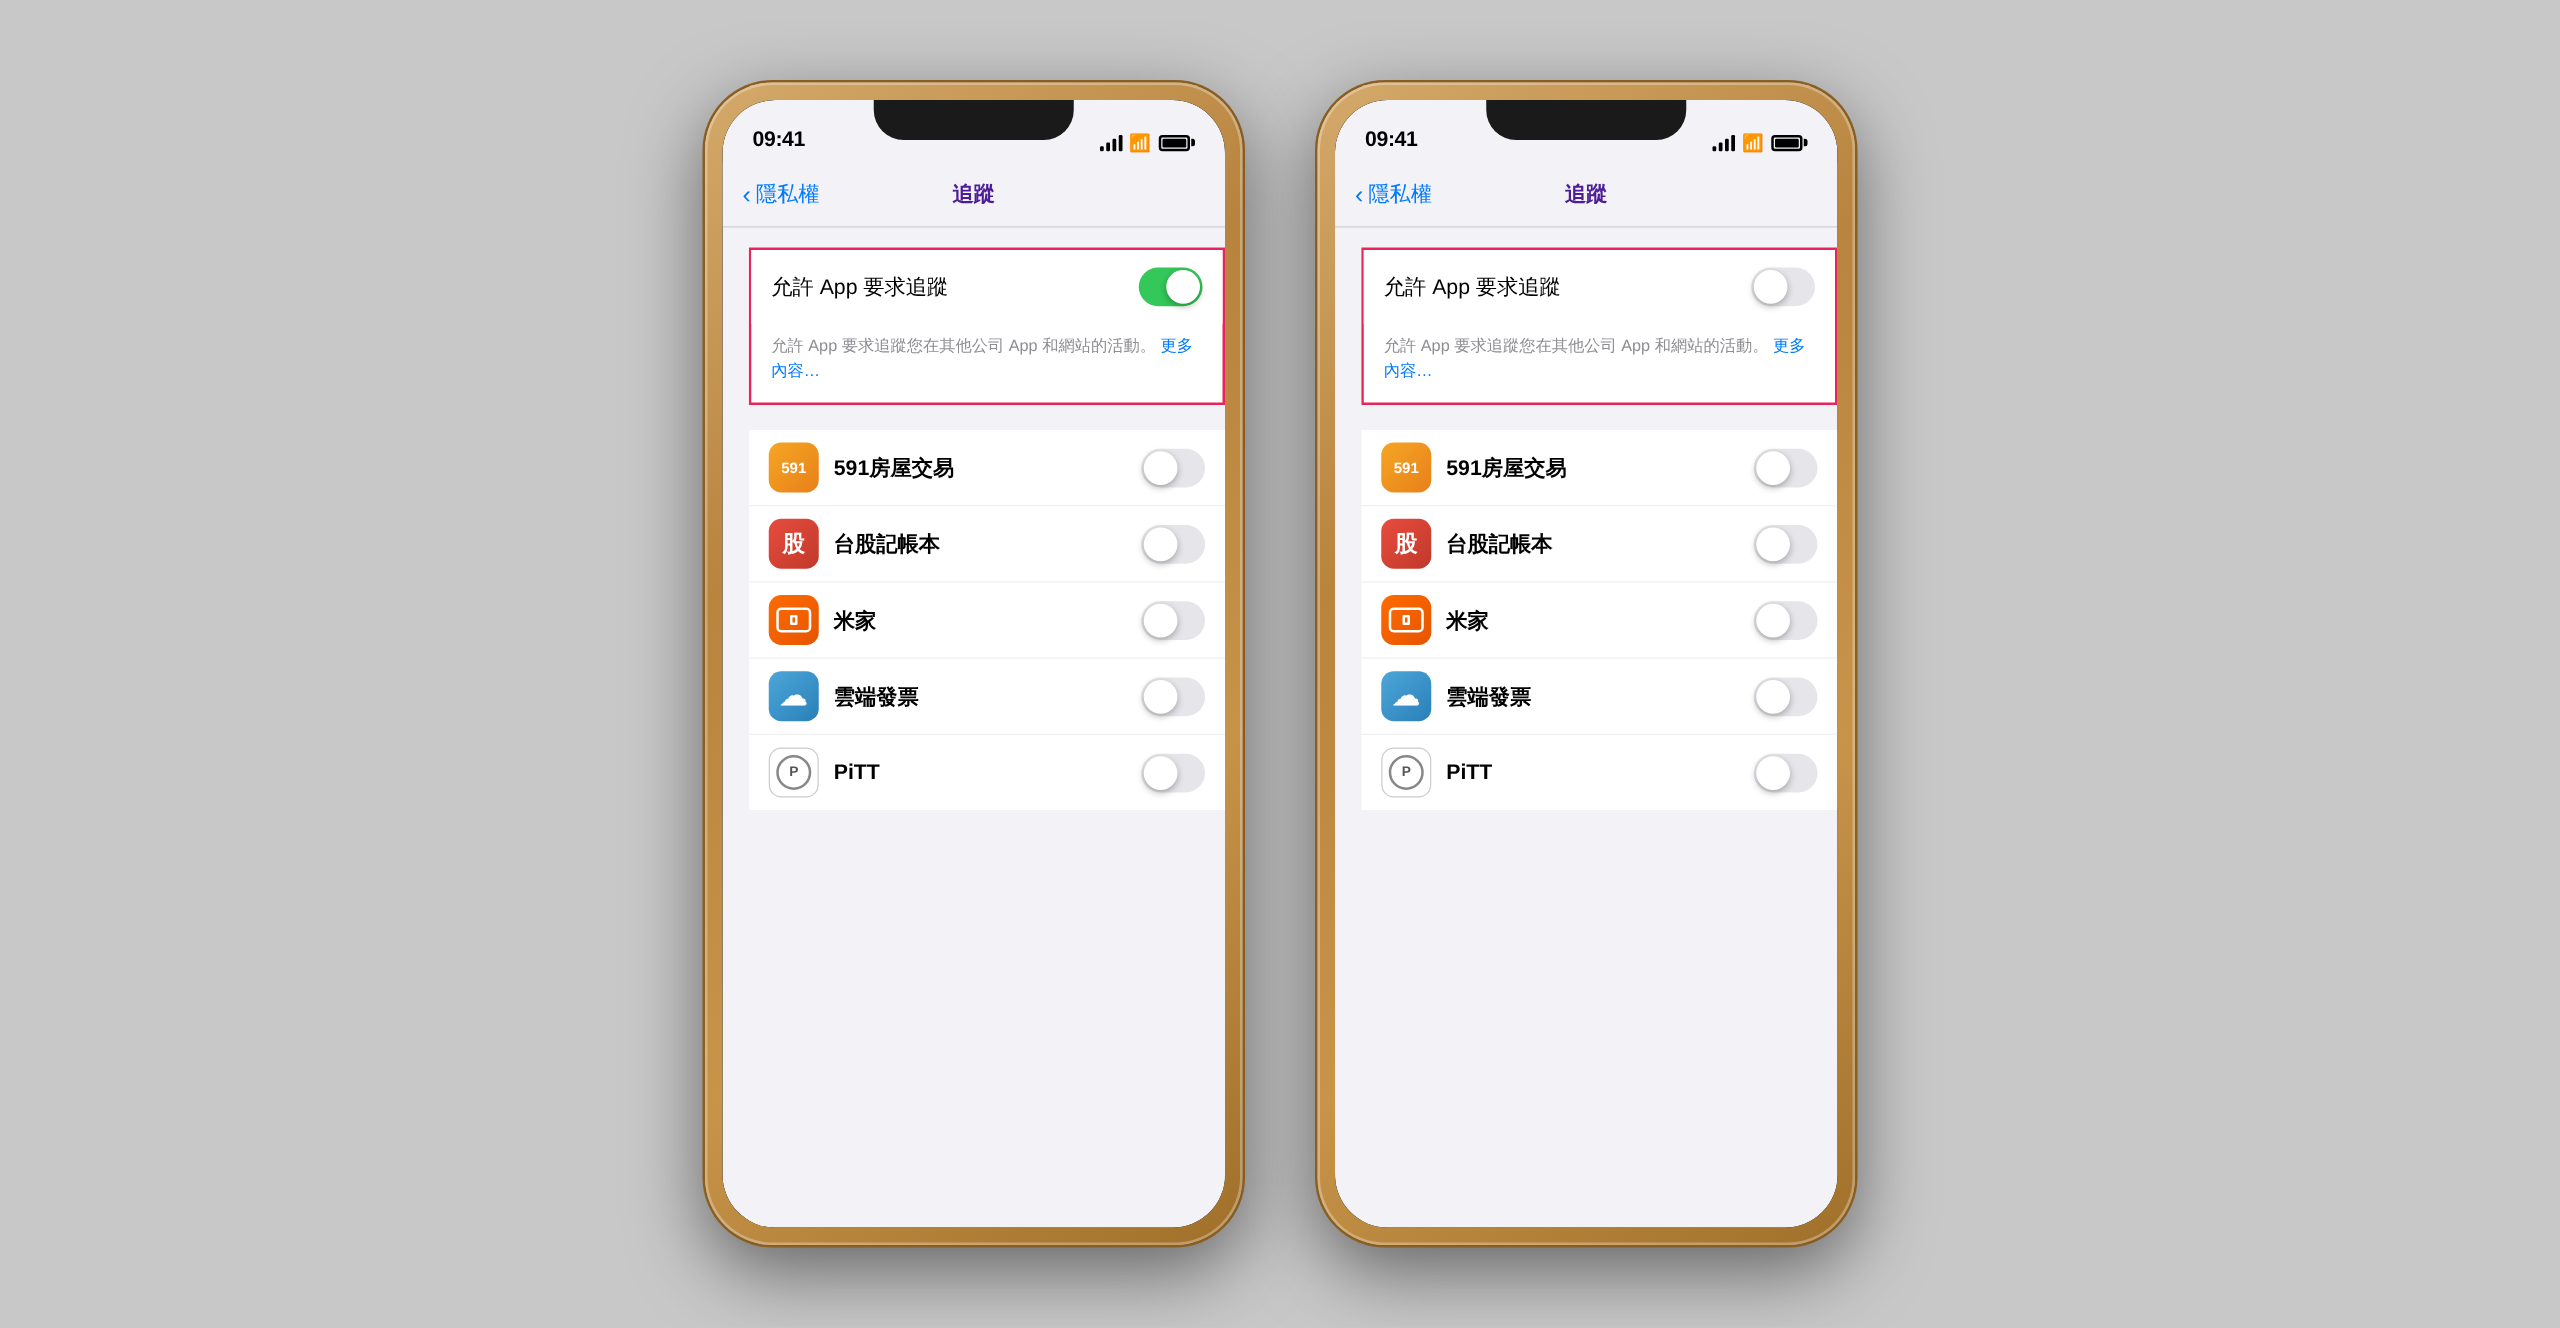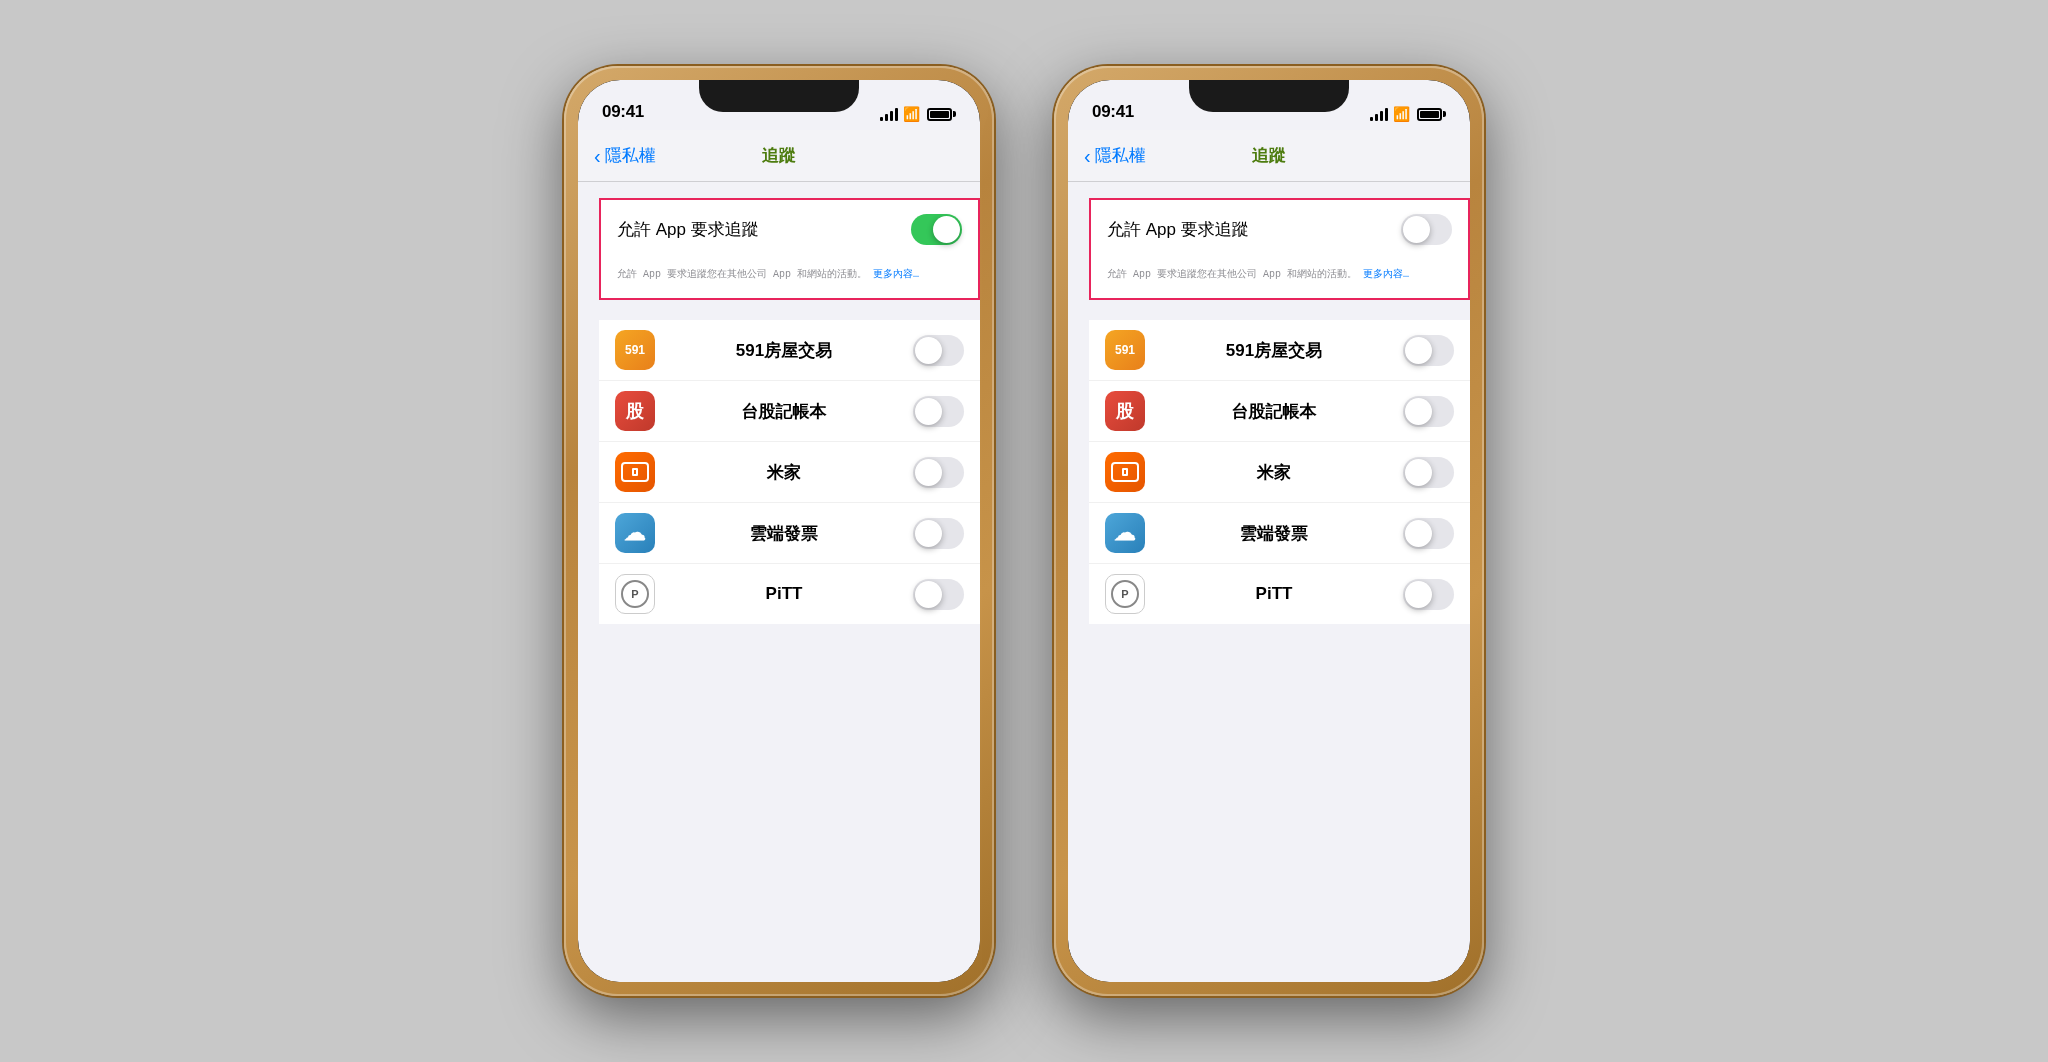--- a/index.html
+++ b/index.html
@@ -161,21 +161,21 @@
 
     .nav-chevron {
       font-size: 20px;
       color: #007aff;
       line-height: 1;
     }
 
     .nav-title {
       font-size: 17px;
       font-weight: 600;
-      color: #4d7c0f;
+      color: #4c1d95;
       position: absolute;
       left: 50%;
       transform: translateX(-50%);
     }
 
     
     .content {
       flex: 1;
       overflow: hidden;
       background: #f2f2f7;
@@ -234,36 +234,34 @@
     .toggle-switch.on .toggle-knob {
       left: 22px;
     }
 
     .toggle-switch.off .toggle-knob {
       left: 2px;
     }
 
     .description-text {
       padding: 8px 16px 16px;
-      font-size: 10px;
+      font-size: 13px;
       color: #8e8e93;
       line-height: 1.5;
-      font-family: Liberation Mono, monospace;
     }
 
     .description-text a {
       color: #007aff;
       text-decoration: none;
     }
 
     
     .app-list {
       margin-top: 20px;
       background: #fff;
-      text-align: center;
     }
 
     .app-row {
       display: flex;
       align-items: center;
       padding: 10px 16px;
       border-bottom: 1px solid #f0f0f0;
       gap: 12px;
     }
 

